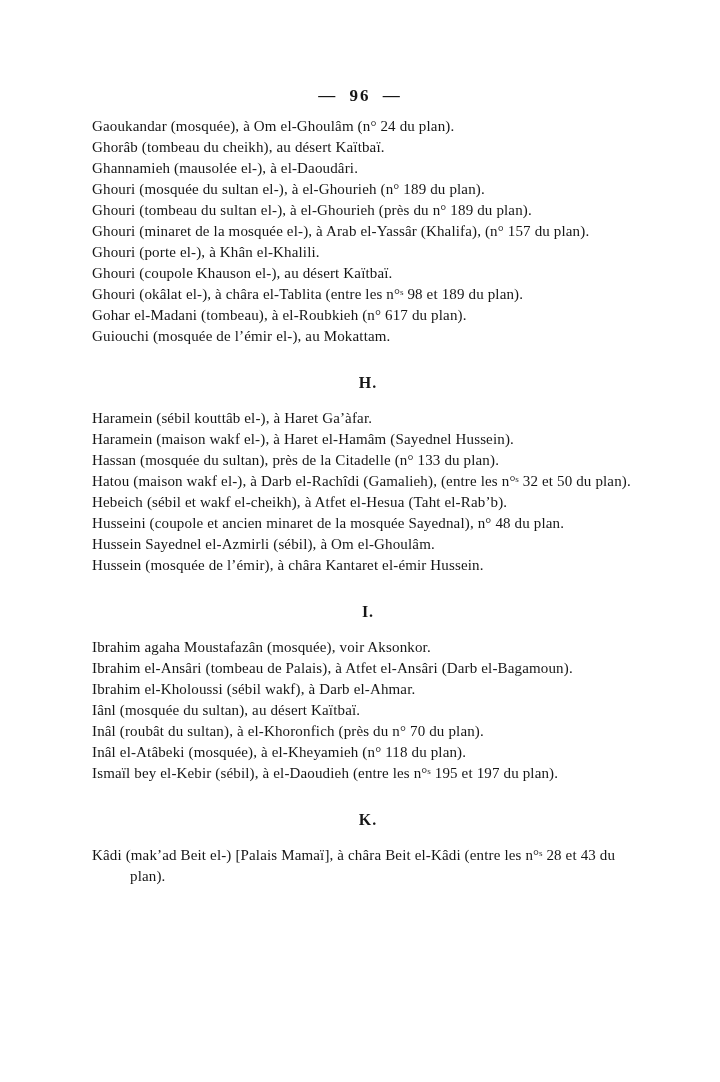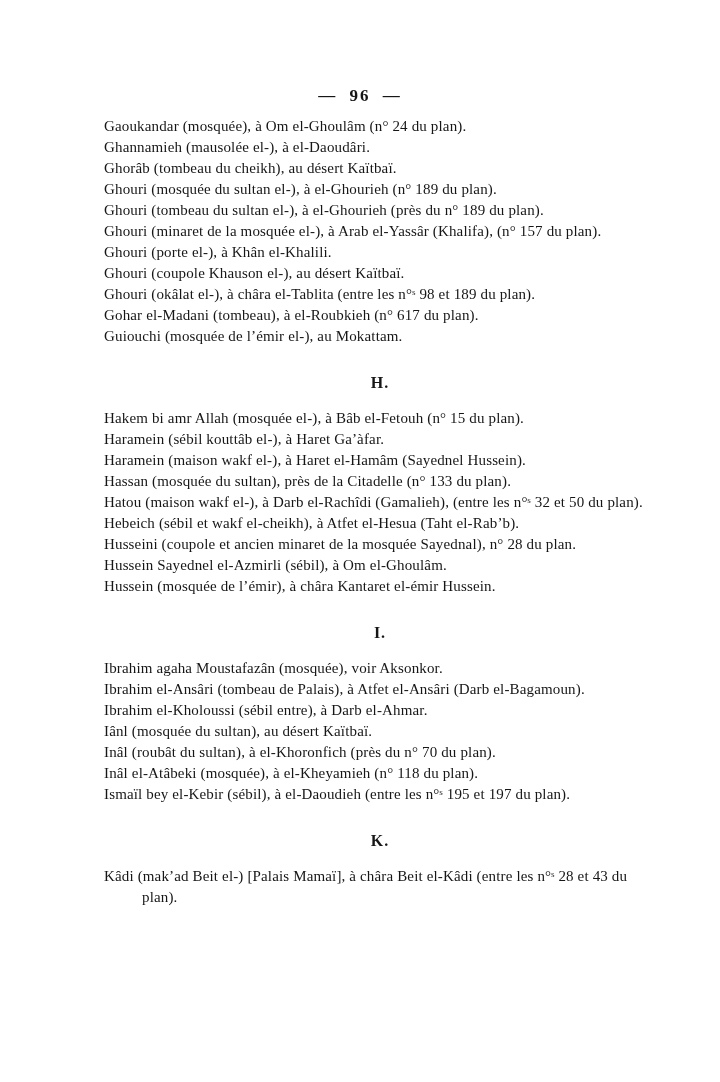--- a/index.html
+++ b/index.html
@@ -19,21 +19,21 @@
     position: absolute;
     top: 86px; left: 0; width: 100%;
     text-align: center;
     font-size: 17px;
     font-weight: bold;
     letter-spacing: 2px;
     word-spacing: 6px;
   }
   .content {
     position: absolute;
-    left: 104px; top: 116px;
+    left: 92px; top: 116px;
     width: 552px;
     font-size: 15px;
     line-height: 21px;
     letter-spacing: 0.15px;
   }
   .entry {
     margin: 0;
     padding-left: 38px;
     text-indent: -38px;
     white-space: normal;
@@ -50,50 +50,49 @@
 <body>
 
 <div class="page">
 
   <div class="pagenum">— 96 —</div>
 
   <div class="content">
 
     <section>
       <p class="entry">Gaoukandar (mosquée), à Om el-Ghoulâm (n° 24 du plan).</p>
+      <p class="entry">Ghorâb (tombeau du cheikh), au désert Kaïtbaï.</p>
       <p class="entry">Ghannamieh (mausolée el-), à el-Daoudâri.</p>
-      <p class="entry">Ghorâb (tombeau du cheikh), au désert Kaïtbaï.</p>
       <p class="entry">Ghouri (mosquée du sultan el-), à el-Ghourieh (n° 189 du plan).</p>
       <p class="entry">Ghouri (tombeau du sultan el-), à el-Ghourieh (près du n° 189 du plan).</p>
       <p class="entry">Ghouri (minaret de la mosquée el-), à Arab el-Yassâr (Khalifa), (n° 157 du plan).</p>
       <p class="entry">Ghouri (porte el-), à Khân el-Khalili.</p>
       <p class="entry">Ghouri (coupole Khauson el-), au désert Kaïtbaï.</p>
       <p class="entry">Ghouri (okâlat el-), à châra el-Tablita (entre les n°ˢ 98 et 189 du plan).</p>
       <p class="entry">Gohar el-Madani (tombeau), à el-Roubkieh (n° 617 du plan).</p>
       <p class="entry">Guiouchi (mosquée de l’émir el-), au Mokattam.</p>
     </section>
 
     <section>
       <h2 class="section-header">H.</h2>
-      <p class="entry">Hakem bi amr Allah (mosquée el-), à Bâb el-Fetouh (n° 15 du plan).</p>
       <p class="entry">Haramein (sébil kouttâb el-), à Haret Ga’àfar.</p>
       <p class="entry">Haramein (maison wakf el-), à Haret el-Hamâm (Sayednel Hussein).</p>
       <p class="entry">Hassan (mosquée du sultan), près de la Citadelle (n° 133 du plan).</p>
       <p class="entry">Hatou (maison wakf el-), à Darb el-Rachîdi (Gamalieh), (entre les n°ˢ 32 et 50 du plan).</p>
       <p class="entry">Hebeich (sébil et wakf el-cheikh), à Atfet el-Hesua (Taht el-Rab’b).</p>
-      <p class="entry">Husseini (coupole et ancien minaret de la mosquée Sayednal), n° 28 du plan.</p>
+      <p class="entry">Husseini (coupole et ancien minaret de la mosquée Sayednal), n° 48 du plan.</p>
       <p class="entry">Hussein Sayednel el-Azmirli (sébil), à Om el-Ghoulâm.</p>
       <p class="entry">Hussein (mosquée de l’émir), à châra Kantaret el-émir Hussein.</p>
     </section>
 
     <section>
       <h2 class="section-header">I.</h2>
       <p class="entry">Ibrahim agaha Moustafazân (mosquée), voir Aksonkor.</p>
       <p class="entry">Ibrahim el-Ansâri (tombeau de Palais), à Atfet el-Ansâri (Darb el-Bagamoun).</p>
-      <p class="entry">Ibrahim el-Kholoussi (sébil entre), à Darb el-Ahmar.</p>
+      <p class="entry">Ibrahim el-Kholoussi (sébil wakf), à Darb el-Ahmar.</p>
       <p class="entry">Iânl (mosquée du sultan), au désert Kaïtbaï.</p>
       <p class="entry">Inâl (roubât du sultan), à el-Khoronfich (près du n° 70 du plan).</p>
       <p class="entry">Inâl el-Atâbeki (mosquée), à el-Kheyamieh (n° 118 du plan).</p>
       <p class="entry">Ismaïl bey el-Kebir (sébil), à el-Daoudieh (entre les n°ˢ 195 et 197 du plan).</p>
     </section>
 
     <section>
       <h2 class="section-header">K.</h2>
       <p class="entry">Kâdi (mak’ad Beit el-) [Palais Mamaï], à châra Beit el-Kâdi (entre les n°ˢ 28 et 43 du plan).</p>
     </section>

